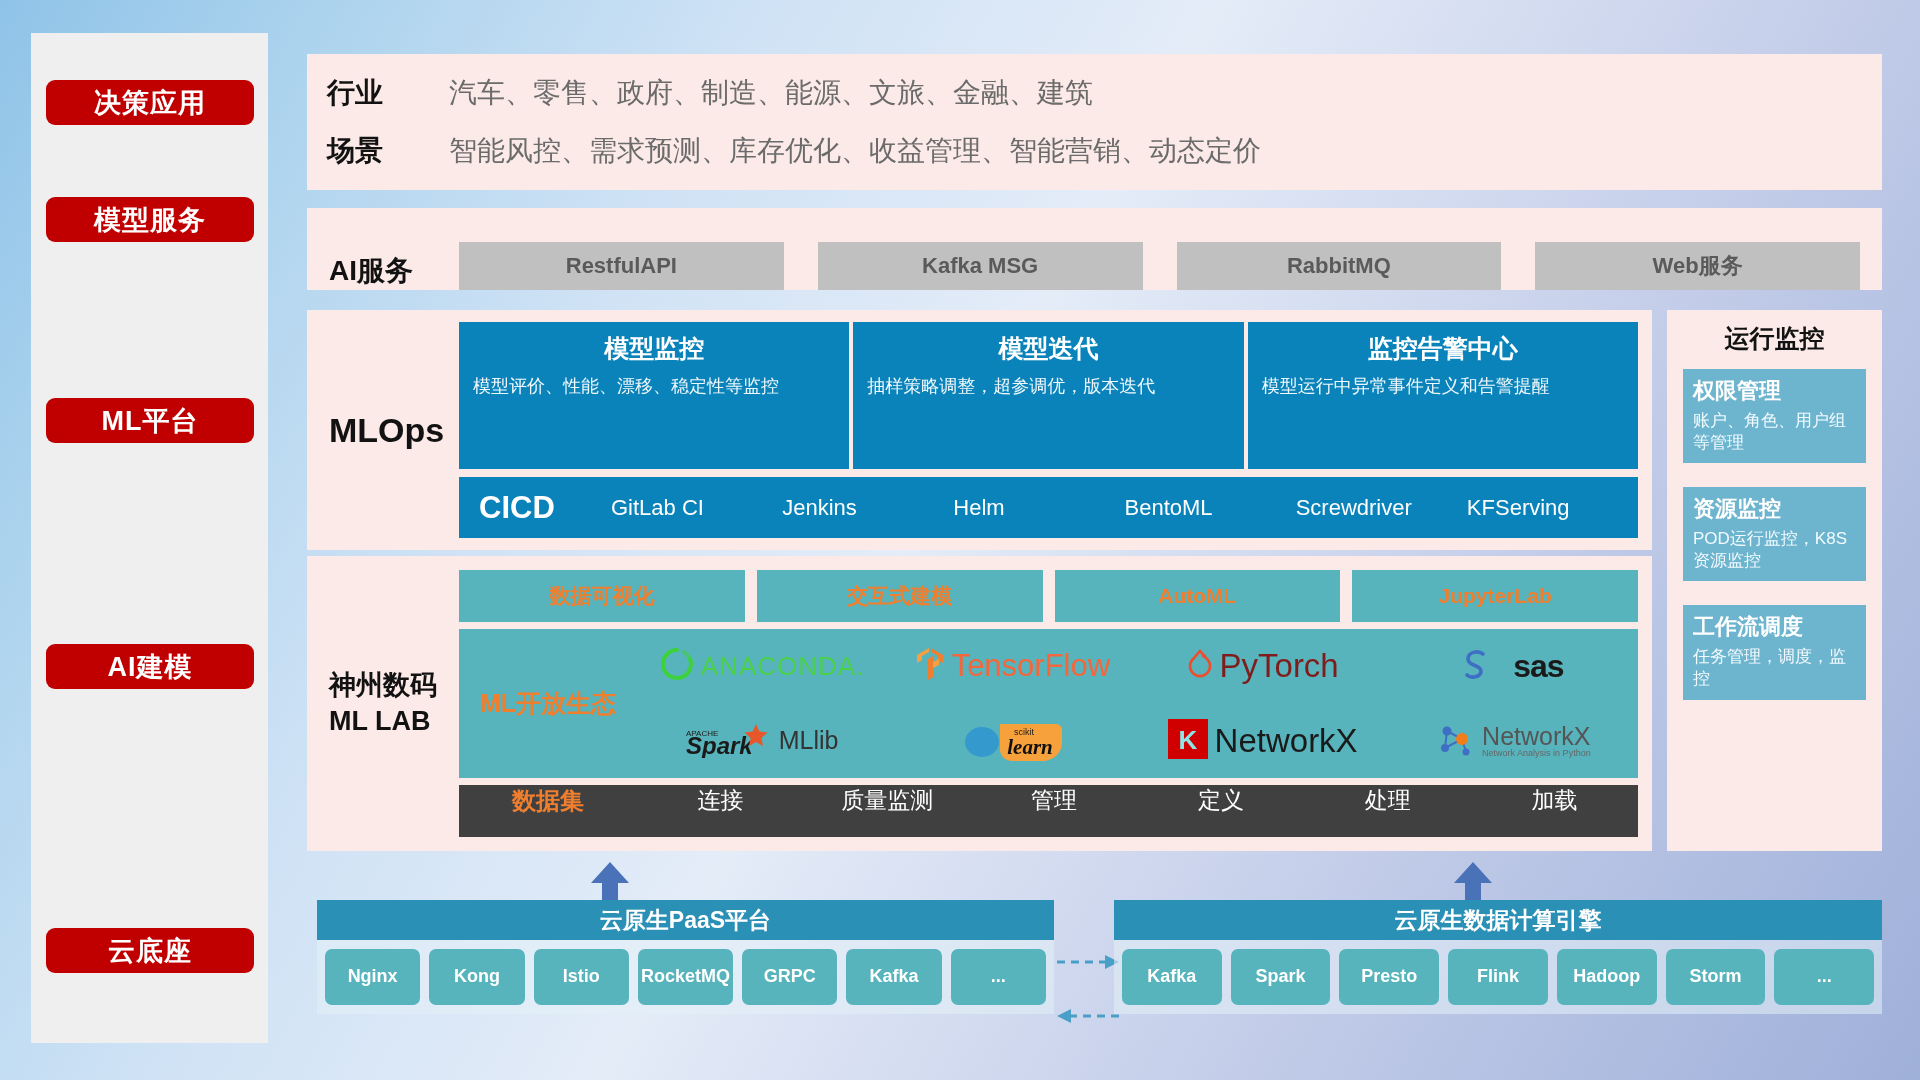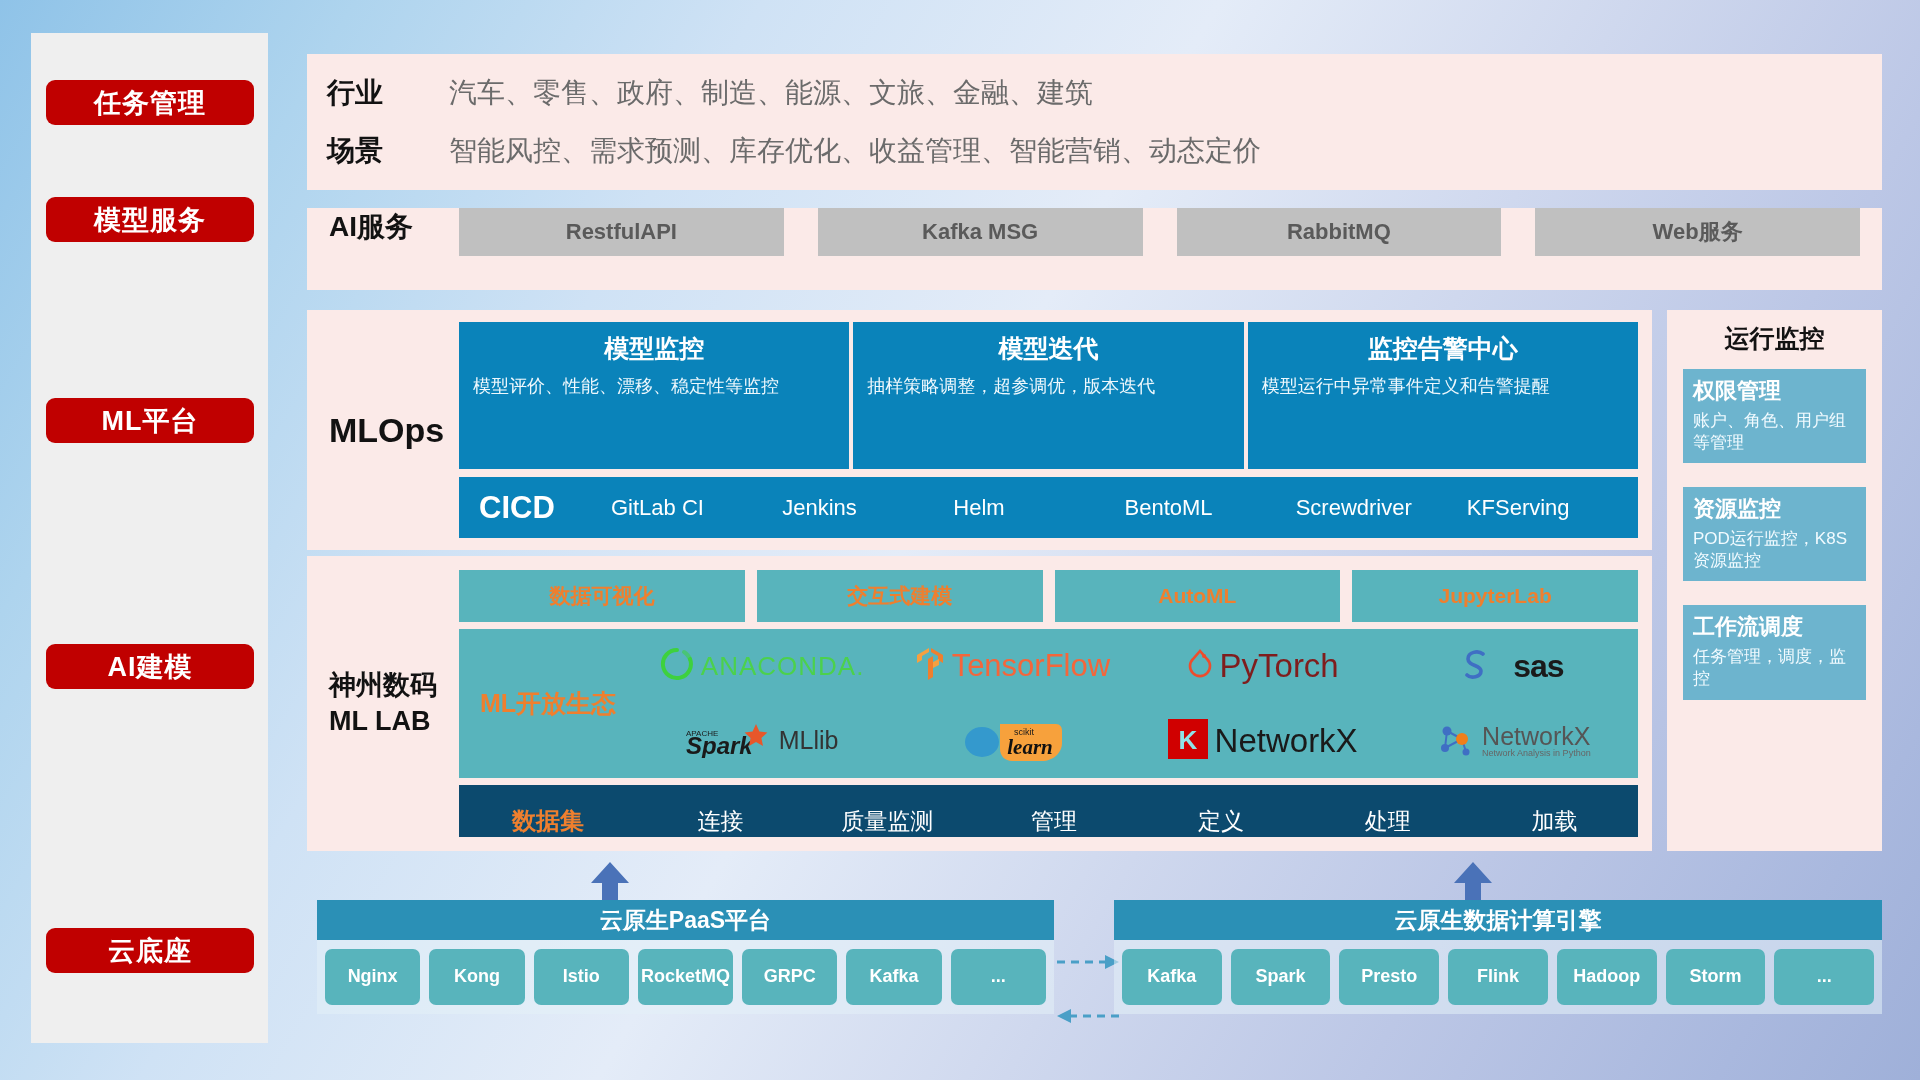--- a/index.html
+++ b/index.html
@@ -46,21 +46,21 @@
   }
   .ind-values { flex: 1; }
   .ind-value {
     font-size: 28px; color: #6b6b6b;
     height: 58px; display: flex; align-items: center;
   }
 
   
   #row-aiservice {
     position: absolute; left: 0; top: 208px; width: 1575px; height: 82px;
-    display: flex; align-items: flex-start;
+    display: flex; align-items: flex-end;
   }
   #aiservice-label {
     width: 152px; padding-left: 22px;
     font-size: 28px; font-weight: bold; color: #121212;
   }
   #aiservice-chips { flex: 1; display: flex; gap: 34px; padding-right: 22px; }
   .gray-chip {
     flex: 1; height: 48px; background: #c0c0c0;
     display: flex; align-items: center; justify-content: center;
     font-size: 22px; font-weight: bold; color: #5a5a5a;
@@ -116,21 +116,21 @@
     min-height: 0;
   }
   #eco-label {
     width: 178px; text-align: center; font-size: 25px; font-weight: bold; color: #ef7f2e;
     flex-shrink: 0;
   }
   #eco-logos { flex: 1; display: flex; flex-direction: column; justify-content: center; height: 100%; }
   .eco-row { flex: 1; display: flex; align-items: center; }
   .eco-cell { flex: 1; display: flex; align-items: center; justify-content: center; gap: 7px; }
   #dataset-bar {
-    height: 52px; background: #0c4a6e; display: flex; align-items: flex-end;
+    height: 52px; background: #404040; display: flex; align-items: flex-start;
   }
   #dataset-bar .ds-title {
     width: 178px; text-align: center; font-size: 24px; font-weight: bold; color: #ef7f2e;
   }
   #dataset-bar .ds-items { flex: 1; display: flex; }
   #dataset-bar .ds-item {
     flex: 1; text-align: center; font-size: 23px; color: #fff;
   }
 
   
@@ -167,21 +167,21 @@
   .up-arrow { position: absolute; width: 38px; height: 46px; }
   #arrow-left  { left: 284px; top: 0; }
   #arrow-right { left: 1147px; top: 0; }
   #xchg { position: absolute; left: 750px; top: 86px; width: 62px; height: 82px; }
 </style>
 </head>
 <body>
 
 <div id="left-rail">
   <div class="rail-chip" style="top:47px">
-      <span>任务管理</span>
+      <span>决策应用</span>
     </div>
   <div class="rail-chip" style="top:164px">
       <span>模型服务</span>
     </div>
   <div class="rail-chip" style="top:365px">
       <span>ML平台</span>
     </div>
   <div class="rail-chip" style="top:611px">
       <span>AI建模</span>
     </div>

